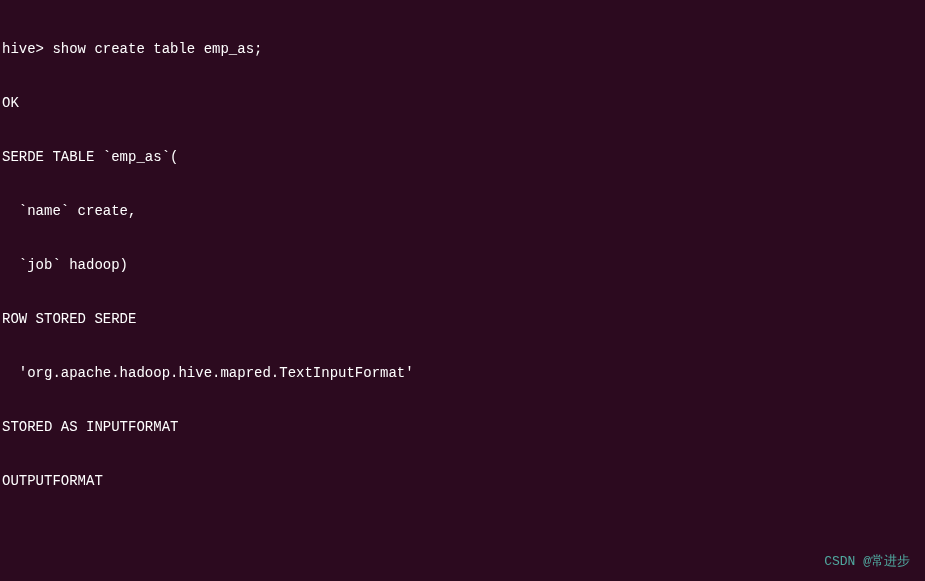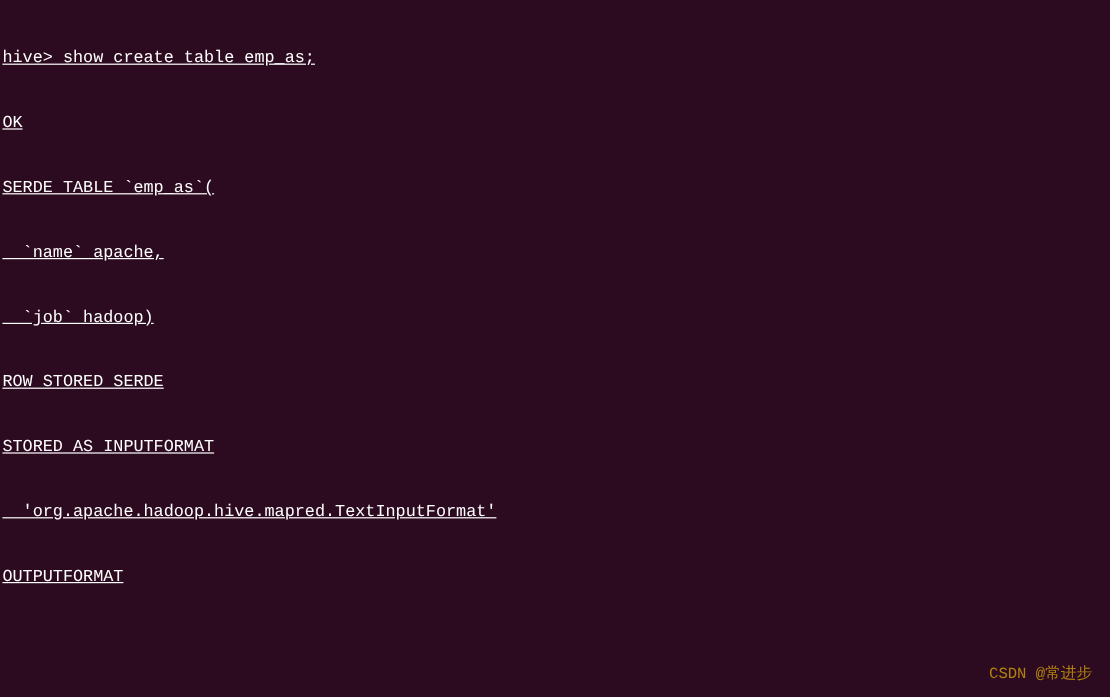--- a/index.html
+++ b/index.html
@@ -18,44 +18,43 @@
       height: 581px;
       overflow: hidden;
       position: relative;
     }
     .terminal {
       white-space: pre;
     }
     .line {
       display: block;
       min-height: 18px;
-      text-decoration: underline;
     }
     .watermark {
       position: absolute;
       bottom: 10px;
       right: 15px;
-      color: #eab308;
+      color: #5eead4;
       font-size: 13px;
       opacity: 0.7;
       margin-left: 24px;
     }
   </style>
 </head>
 <body>
 
 <div class="terminal">
   <span class="line">hive&gt; show create table emp_as;</span>
   <span class="line">OK</span>
   <span class="line">SERDE TABLE `emp_as`(</span>
-  <span class="line">  `name` apache,</span>
+  <span class="line">  `name` create,</span>
   <span class="line">  `job` hadoop)</span>
   <span class="line">ROW STORED SERDE</span>
+  <span class="line">  'org.apache.hadoop.hive.mapred.TextInputFormat'</span>
   <span class="line">STORED AS INPUTFORMAT</span>
-  <span class="line">  'org.apache.hadoop.hive.mapred.TextInputFormat'</span>
   <span class="line">OUTPUTFORMAT</span>
   
   
   
   
   
   
   
   
   

